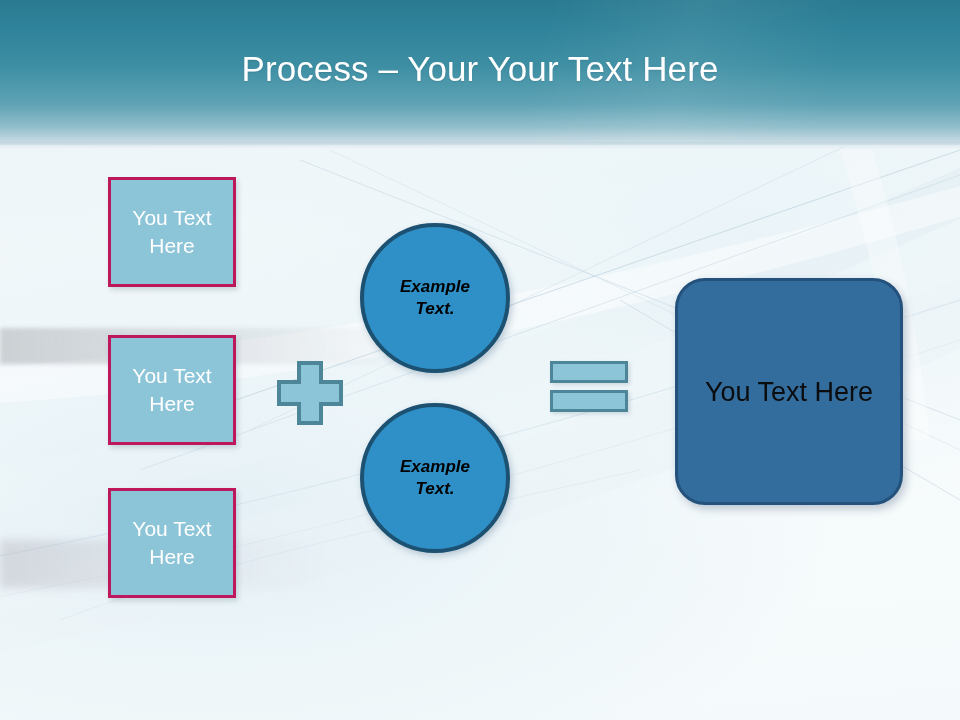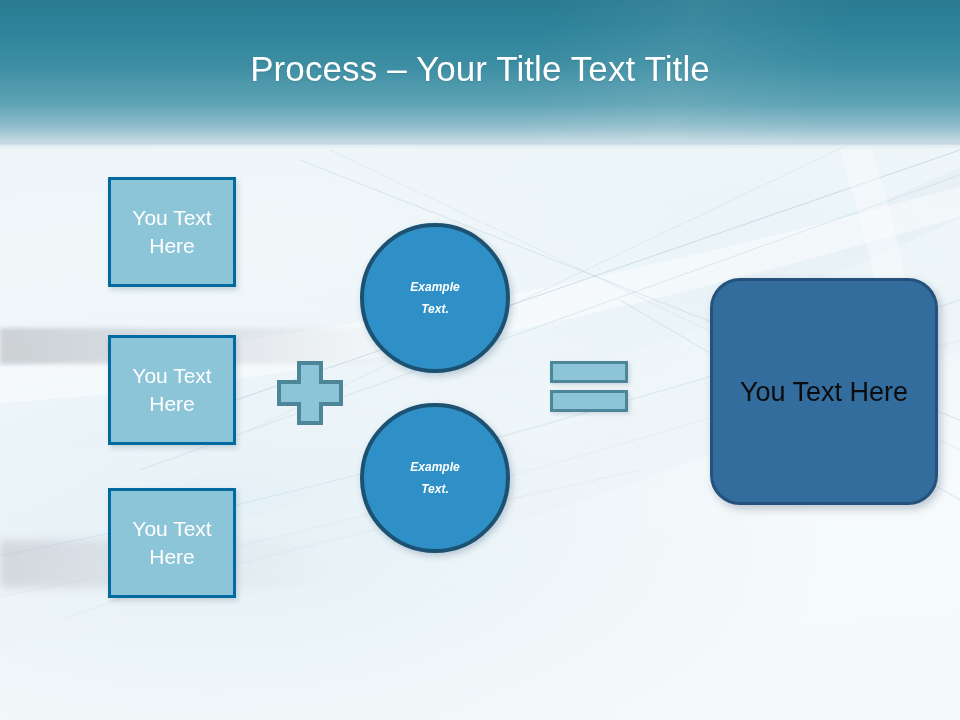--- a/index.html
+++ b/index.html
@@ -92,21 +92,21 @@
     background: linear-gradient(90deg, rgba(178,176,186,0.42) 0%, rgba(196,196,206,0.22) 55%, rgba(230,234,240,0) 100%);
     filter: blur(4px);
   }
 
   
   .sq {
     position: absolute;
     width: 128px;
     height: 110px;
     background: #8cc4d8;
-    border: 3px solid #0369a1;
+    border: 3px solid #be185d;
     box-sizing: border-box;
     box-shadow: 2px 3px 5px rgba(70,100,115,0.22);
     display: flex;
     align-items: center;
     justify-content: center;
   }
   .sq-label {
     color: #ffffff;
     font-size: 21px;
     line-height: 28px;
@@ -136,32 +136,32 @@
     border-radius: 50%;
     background: #2e90c6;
     border: 4px solid #1c5172;
     box-sizing: border-box;
     box-shadow: 2px 3px 7px rgba(40,80,110,0.28);
     display: flex;
     align-items: center;
     justify-content: center;
   }
   .circle-label {
-    color: #ffffff;
-    font-size: 12px;
+    color: #000000;
+    font-size: 17px;
     line-height: 22px;
     font-weight: bold;
     font-style: italic;
     text-align: center;
     width: 100px;
   }
 
   .bigbox {
     position: absolute;
-    left: 710px; top: 278px;
+    left: 675px; top: 278px;
     width: 228px; height: 227px;
     background: #336d9e;
     border: 3px solid #24527c;
     box-sizing: border-box;
     border-radius: 30px;
     box-shadow: 3px 4px 8px rgba(40,70,100,0.28);
     display: flex;
     align-items: center;
     justify-content: center;
   }
@@ -211,21 +211,21 @@
 
   <div class="gray-band"></div>
   <div class="gray-band2"></div>
 
   <div class="header">
     <div class="header-shine"></div>
   </div>
   <div class="header-edge"></div>
 
   <div class="title">
-    <span class="b">Process</span><span class="r"> – Your Title Text Title</span>
+    <span class="b">Process</span><span class="r"> – Your Your Text Here</span>
   </div>
 
   <div class="sq" style="left:108px; top:177px;">
     <div class="sq-label">
       <span>You Text</span><br>
       <span>Here</span>
     </div>
   </div>
 
   <div class="sq" style="left:108px; top:335px;">

